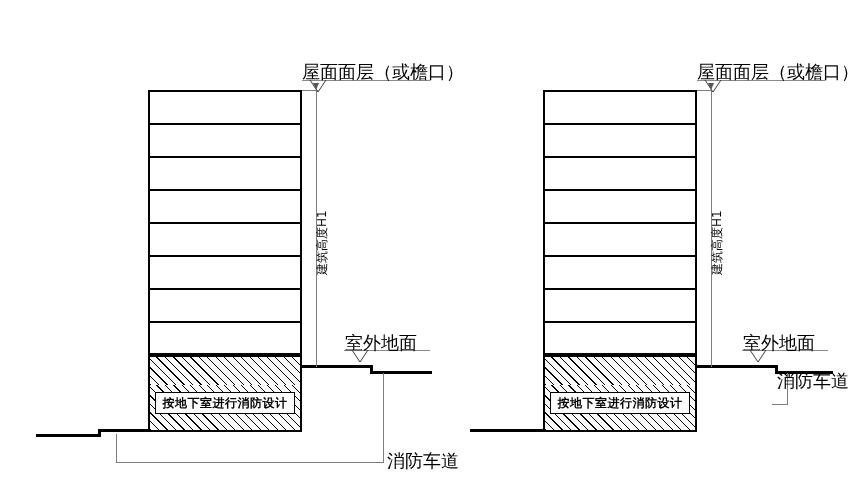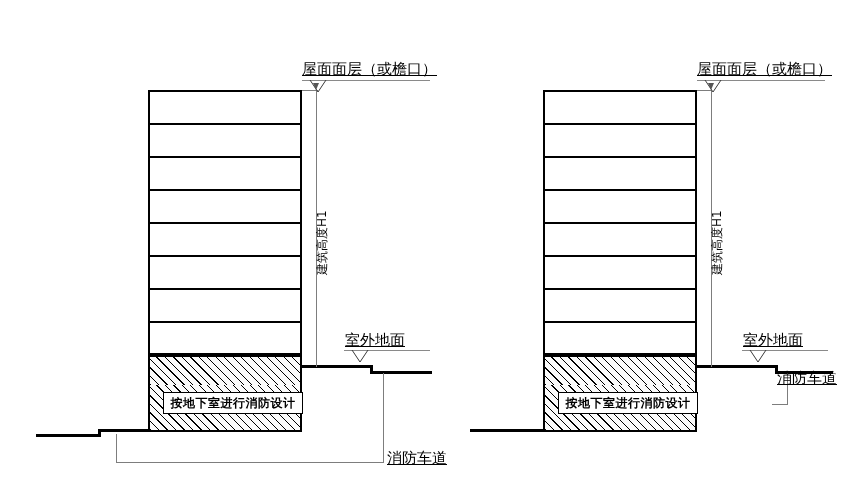--- a/index.html
+++ b/index.html
@@ -25,33 +25,31 @@
   .hatch.top-edge{border-top:2px solid #000;}
   .hatch.bot-edge{border-bottom:2px solid #000;}
 
   .base-label{
     position:absolute;box-sizing:border-box;
     border:1px solid #000;background:#fff;
     display:flex;align-items:center;justify-content:center;
     font-size:12px;font-weight:bold;color:#000;
     letter-spacing:0.5px;white-space:nowrap;
     font-family:"DejaVu Sans","Liberation Sans",sans-serif;
-    margin-left:8px;
   }
 
   
   .gline{position:absolute;background:#000;}          
   .thin{position:absolute;background:#7d7d7d;}        
 
   
   .lbl{
     position:absolute;white-space:nowrap;
-    font-size:15px;color:#000;
+    font-size:18px;color:#000;
     font-family:"DejaVu Sans","Liberation Sans",sans-serif;
-    text-decoration:underline;
   }
   .vlbl{
     position:absolute;white-space:nowrap;
     font-size:12px;color:#000;
     transform-origin:0 0;
     transform:rotate(-90deg);
     font-family:"DejaVu Sans","Liberation Sans",sans-serif;
   }
   .underline{position:absolute;background:#8a8a8a;height:1px;}
 

